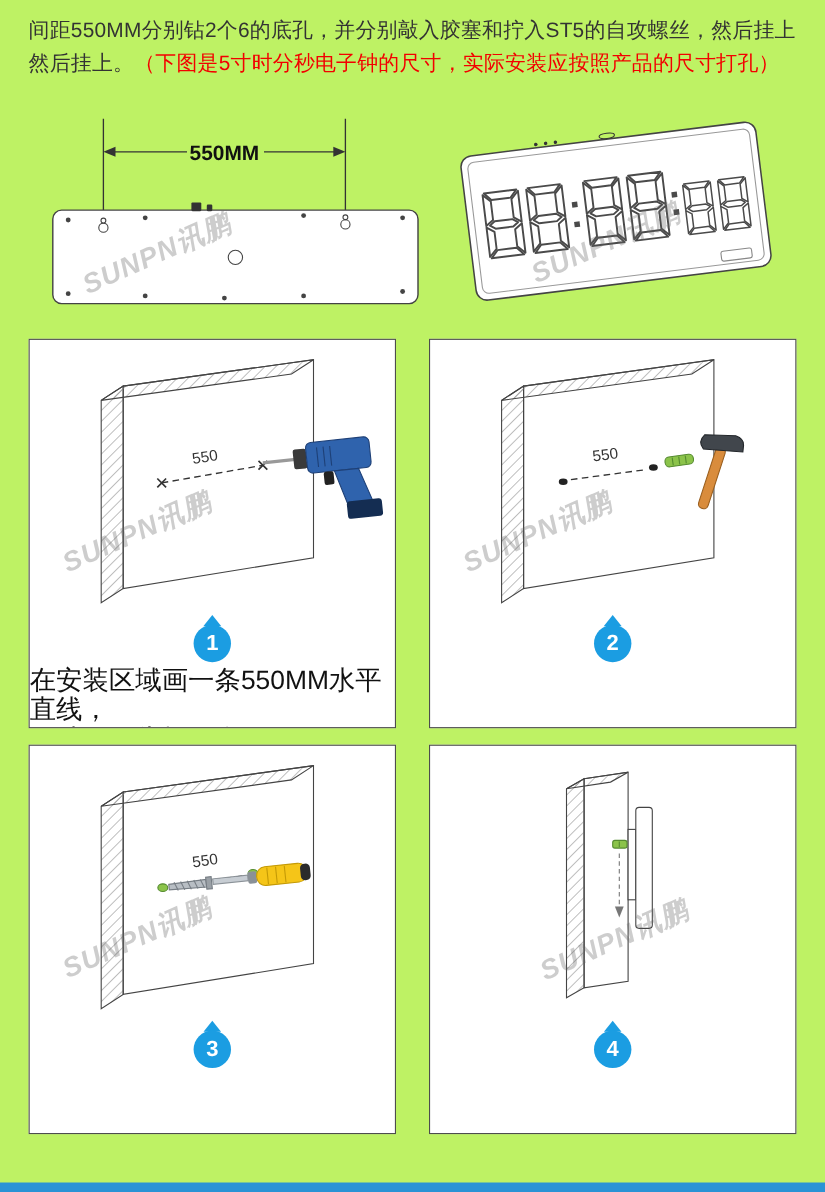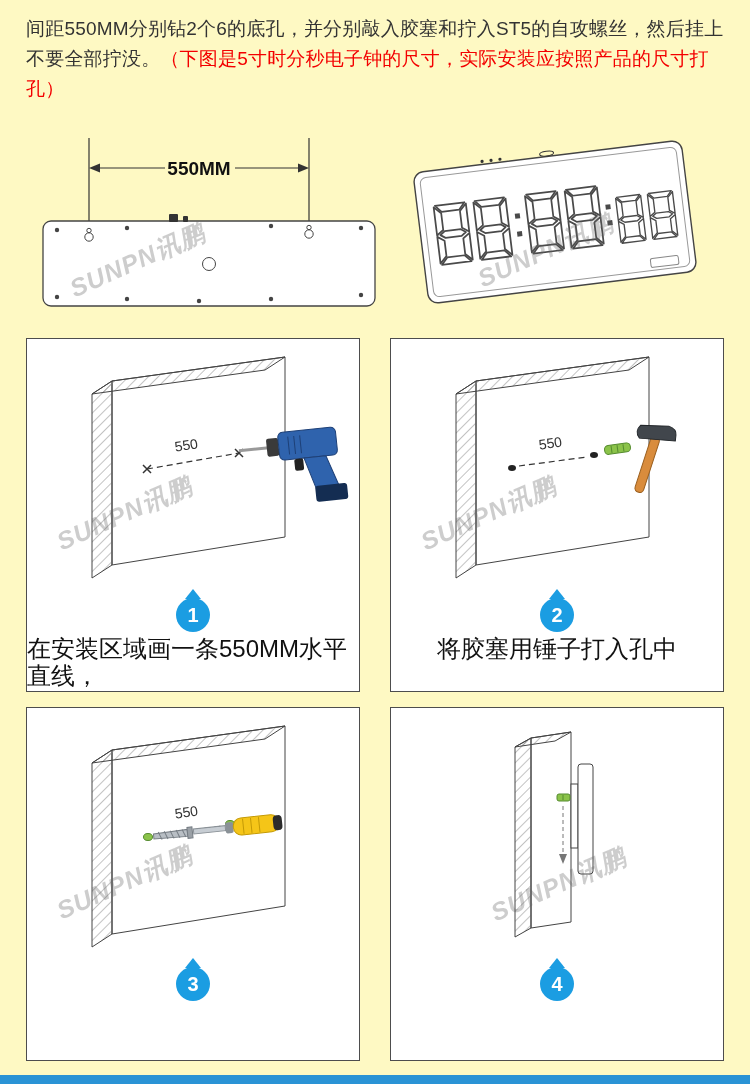--- a/index.html
+++ b/index.html
@@ -1,39 +1,39 @@
 <!DOCTYPE html>
 <html style="--badge-blue: #1b9de2; --accent-red: #f30000; --bottom-bar-blue: #2a93d5;"><head>
 <meta charset="utf-8">
 <style>
   *{margin:0;padding:0;box-sizing:border-box}
   html,body{background:#fff}
   body{width:750px;font-family:"Liberation Sans","DejaVu Sans",sans-serif;color:#333}
-  .page{width:750px;height:1084px;position:relative;background:#fef9c3;overflow:hidden}
+  .page{width:750px;height:1084px;position:relative;background:#bef264;overflow:hidden}
   .intro{padding:14px 26px 0;font-size:19px;line-height:30px;color:#333;letter-spacing:.2px}
   .intro .red{color:var(--accent-red,#f30000)}
-  .diagrams{margin-top:12px;height:212px;display:flex;justify-content:center;padding-left:28px;padding-right:40px}
+  .diagrams{margin-top:12px;height:212px;display:flex;justify-content:space-between;padding-left:28px;padding-right:40px}
   .diagram{position:relative}
   .watermark{position:absolute;font-size:25px;font-weight:bold;font-style:italic;color:rgba(100,100,100,.32);transform:rotate(-24deg);letter-spacing:1px;white-space:nowrap;pointer-events:none}
   .steps-grid{margin-top:10px;padding:0 26px;display:grid;grid-template-columns:1fr 1fr;column-gap:30px;row-gap:15px}
   .step-panel{border:1px solid #4d4d4d;height:354px;background:#fff;display:flex;flex-direction:column;align-items:center;overflow:hidden}
   .illus{width:332px;height:250px;position:relative}
   .badge{display:flex;flex-direction:column;align-items:center}
   .badge-tri{width:0;height:0;border-left:8px solid transparent;border-right:8px solid transparent;border-bottom:10px solid var(--badge-blue,#1b9de2)}
   .badge-num{width:34px;height:34px;margin-top:-1px;border-radius:50%;background:var(--badge-blue,#1b9de2);color:#fff;font-size:20px;font-weight:bold;display:flex;align-items:center;justify-content:center}
   .caption{margin-top:3px;font-size:24px;line-height:27px;color:#111;text-align:left;white-space:pre-line}
   .bottom-bar{position:absolute;left:0;bottom:0;width:100%;height:9px;background:var(--bottom-bar-blue,#2a93d5)}
 </style>
 </head>
 <body>
 
 <div class="page">
 
   <p class="intro"><span>间距550MM分别钻2个6的底孔，并分别敲入胶塞和拧入ST5的自攻螺丝，然后挂上</span><br>
-  <span>不要全部拧没。</span><span class="red">（下图是5寸时分秒电子钟的尺寸，实际安装应按照产品的尺寸打孔）</span></p>
+  <span>然后挂上。</span><span class="red">（下图是5寸时分秒电子钟的尺寸，实际安装应按照产品的尺寸打孔）</span></p>
 
   <div class="diagrams">
 
     <div class="diagram">
       <svg width="372" height="212" viewBox="0 0 372 212">
         <g stroke="#333" stroke-width="1.2">
           <line x1="66" y1="22" x2="66" y2="113"></line>
           <line x1="286" y1="22" x2="286" y2="110"></line>
           <line x1="76" y1="52" x2="142" y2="52"></line>
           <line x1="212" y1="52" x2="276" y2="52"></line>
@@ -183,21 +183,20 @@
             <rect x="14" y="12" width="9" height="58" rx="4" fill="#d98c3c" stroke="#9a5f1f" transform="rotate(12 18 12)"></rect>
             <path d="M2,2 L30,0 Q38,2 38,8 L38,14 L2,15 Q-4,9 2,2 Z" fill="#41464c" stroke="#23272b"></path>
           </g>
         </svg>
         <div class="watermark" style="left:25px;top:158px">SUNPN讯鹏</div>
       </div>
       <div class="badge">
         <div class="badge-tri"></div>
         <div class="badge-num">2</div>
       </div>
-      <div class="caption">将胶塞用锤子打入孔中</div>
     </section>
 
     <section class="step-panel">
       <div class="illus">
         <svg width="332" height="250" viewBox="0 0 332 250">
           <defs>
               <pattern id="h3" width="7" height="7" patternUnits="userSpaceOnUse" patternTransform="rotate(45)">
             <line x1="0" y1="0" x2="0" y2="7" stroke="#888" stroke-width="1"></line>
               </pattern>
             </defs>

